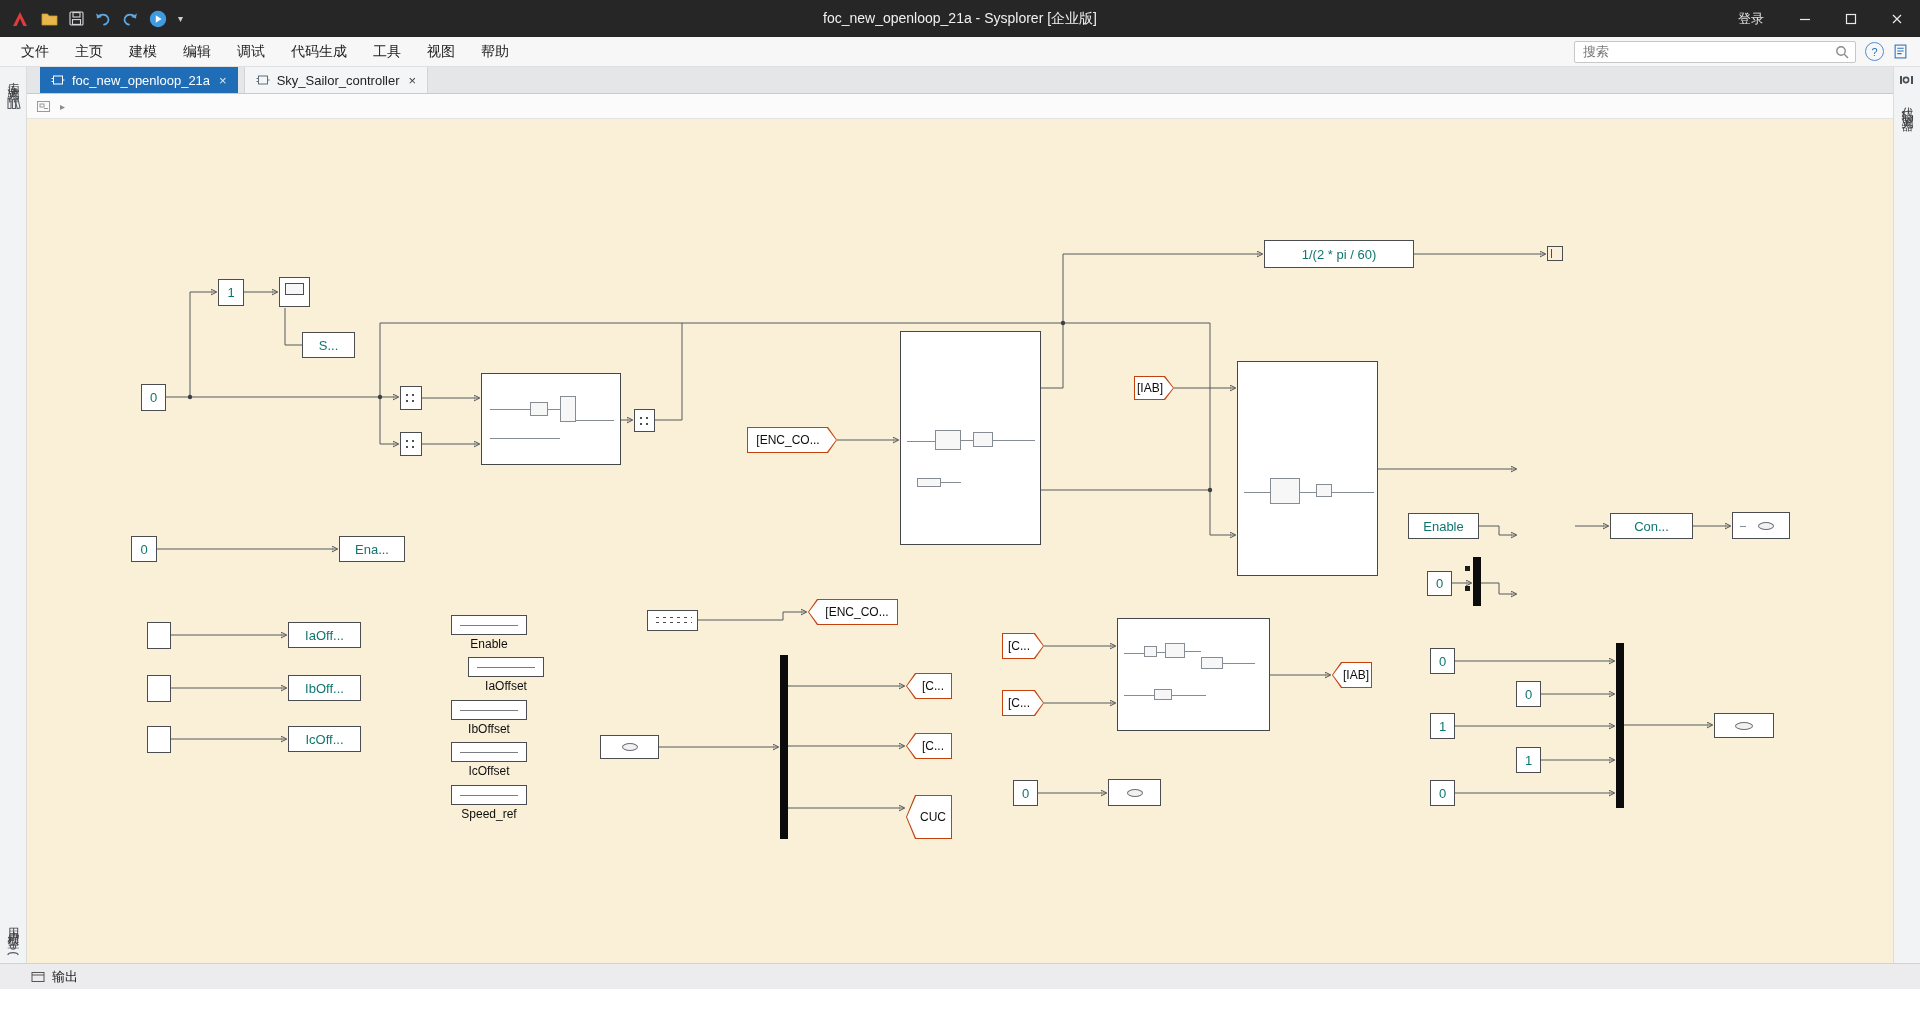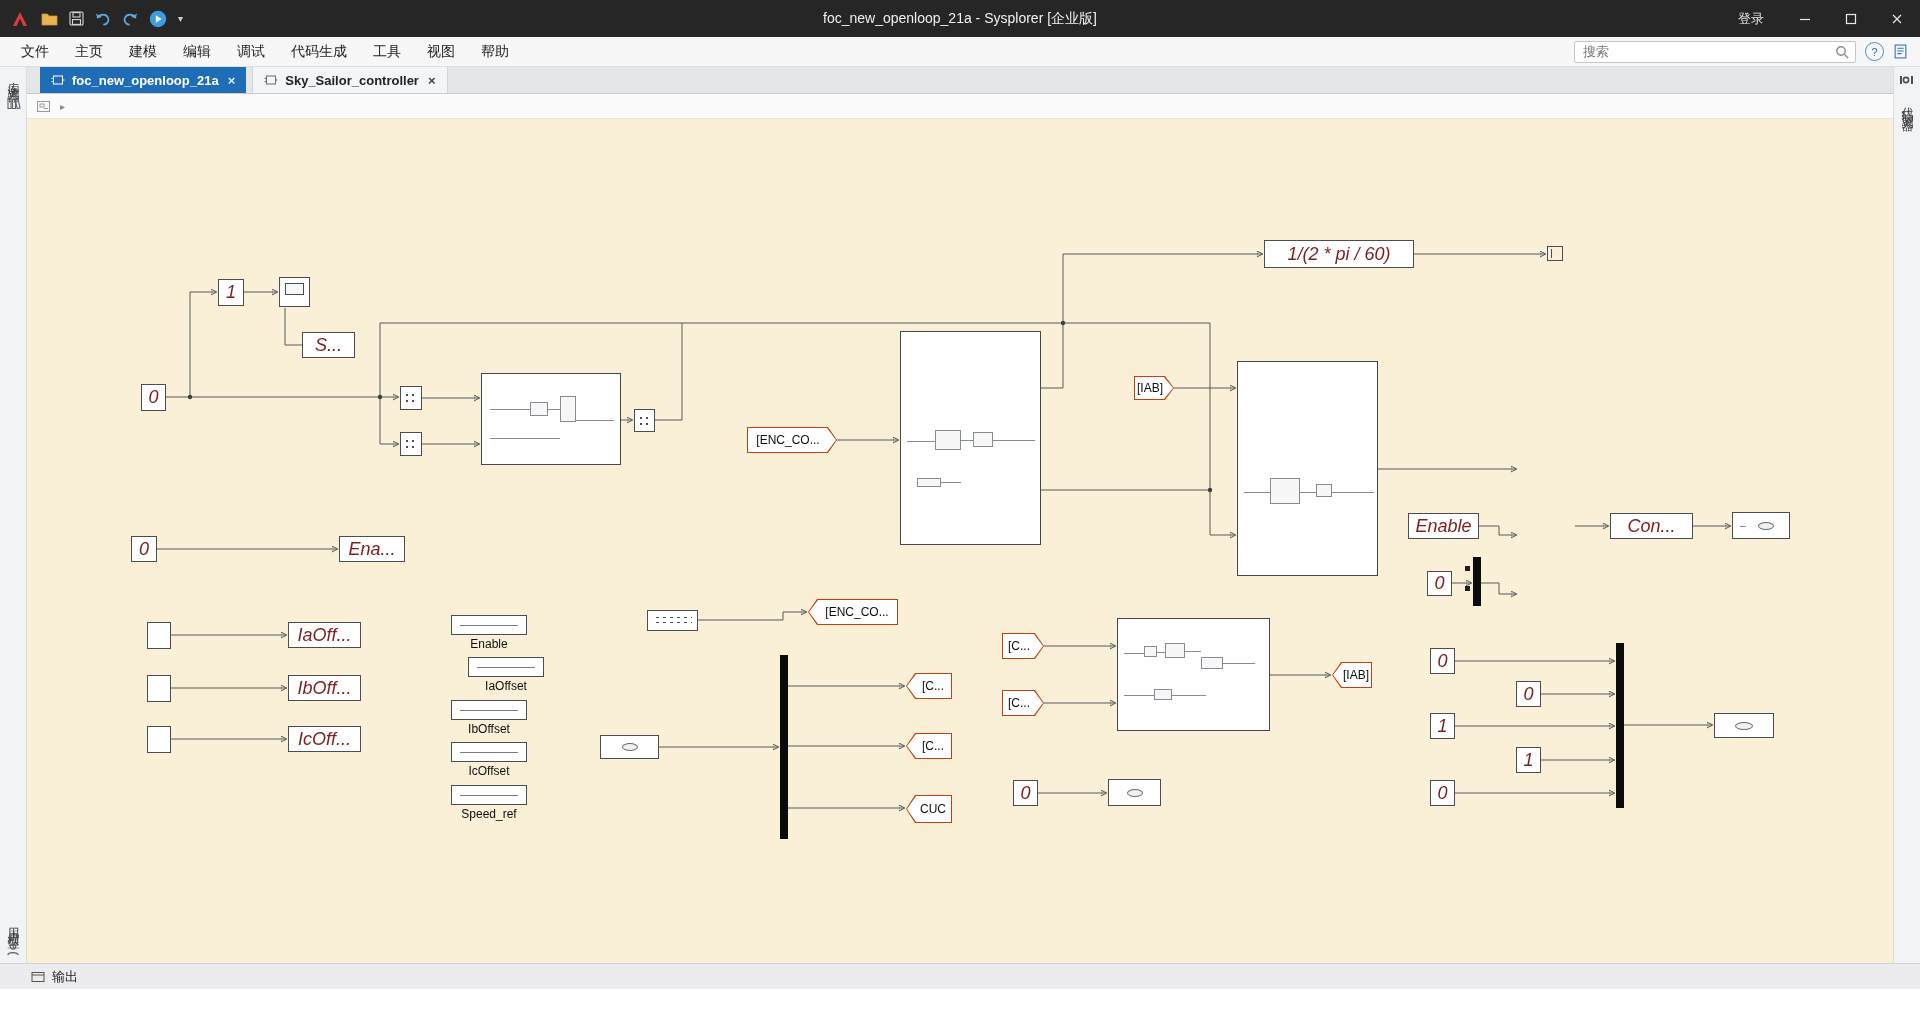--- a/index.html
+++ b/index.html
@@ -28,34 +28,34 @@
   .main-row{display:flex;height:896px;flex:0 0 auto;min-height:0;}
   .rail{width:27px;box-sizing:border-box;background:#f2f3f4;display:flex;flex-direction:column;align-items:center;font-size:12px;color:#3c3c3e;flex:0 0 auto;}
   .rail.left{border-right:1px solid #dcdcdd;}
   .rail.right{border-left:1px solid #dcdcdd;}
   .vlabel{writing-mode:vertical-rl;letter-spacing:3px;margin:5px 0;}
   .rail .spacer{flex:1;}
   .railicon{margin:7px 0;display:flex;}
 
   .center-col{flex:1;display:flex;flex-direction:column;min-width:0;}
   .tabbar{height:27px;box-sizing:border-box;background:#e4e6e8;display:flex;align-items:stretch;padding-left:13px;border-bottom:1px solid #c9cccf;flex:0 0 auto;}
-  .tab{display:flex;align-items:center;gap:7px;padding:0 11px;font-size:13px;white-space:nowrap;font-weight:bold;}
+  .tab{display:flex;align-items:center;gap:7px;padding:0 11px;font-size:13px;white-space:nowrap;}
   .tab.active{background:#1f6db6;color:#fff;}
   .tab.inactive{background:#f4f5f6;color:#232325;border-left:1px solid #d2d4d6;border-right:1px solid #d2d4d6;margin-left:6px;}
   .tabclose{font-size:13px;opacity:.85;padding-left:2px;}
 
   .breadcrumb{height:25px;box-sizing:border-box;background:#fbfbfb;border-bottom:1px solid #e4e4e4;display:flex;align-items:center;gap:9px;padding-left:9px;font-size:12px;color:#5c5c5e;flex:0 0 auto;}
   .crumbarrow{font-size:10px;color:#8a8a8c;}
 
   
   .canvas{position:relative;flex:1;background:#faf0d8;overflow:hidden;}
   .wires{position:absolute;left:0;top:0;pointer-events:none;}
   .wires path{fill:none;stroke:#54585c;stroke-width:1;}
 
-  .blk{position:absolute;box-sizing:border-box;background:#fff;border:1px solid #4a4e52;display:flex;align-items:center;justify-content:center;font-size:18px;color:#7f1d1d;font-style:italic;}
+  .blk{position:absolute;box-sizing:border-box;background:#fff;border:1px solid #4a4e52;display:flex;align-items:center;justify-content:center;font-size:13px;color:#0f766e;}
   .subsys{position:absolute;box-sizing:border-box;background:#fff;border:1px solid #44484c;}
   .mini{position:absolute;box-sizing:border-box;border:1px solid #868c93;background:#f7f7f7;}
   .minil{position:absolute;background:#868c93;}
   .muxbar{position:absolute;background:#0b0b0b;}
   .pin{position:absolute;width:5px;height:5px;background:#1c1c1c;}
   .dots{background-image:radial-gradient(#4a4e52 1px,transparent 1.3px);background-size:6px 6px;}
 
   .tag{position:absolute;box-sizing:border-box;background:#c2410c;}
   .tag .in{position:absolute;inset:1px;background:#fff;display:flex;align-items:center;justify-content:center;font-size:12px;color:#0e0e0e;white-space:nowrap;overflow:hidden;}
   .tag.pr,.tag.pr .in{clip-path:polygon(0 0,calc(100% - 9px) 0,100% 50%,calc(100% - 9px) 100%,0 100%);}
@@ -396,21 +396,21 @@
         <div class="blk" style="left:573px;top:616px;width:59px;height:24px;">
             <span class="oval" style="width:16px;height:8px;"></span>
           </div>
         <div class="muxbar" style="left:753px;top:536px;width:8px;height:184px;"></div>
         <div class="tag pl" style="left:879px;top:554px;width:46px;height:26px;">
             <span class="in">[C...</span>
           </div>
         <div class="tag pl" style="left:879px;top:614px;width:46px;height:26px;">
             <span class="in">[C...</span>
           </div>
-        <div class="tag pl" style="left:879px;top:676px;width:46px;height:28px;">
+        <div class="tag pl" style="left:879px;top:676px;width:46px;height:44px;">
             <span class="in">CUC</span>
           </div>
 
         <div class="tag pr" style="left:975px;top:514px;width:42px;height:26px;">
             <span class="in">[C...</span>
           </div>
         <div class="tag pr" style="left:975px;top:571px;width:42px;height:26px;">
             <span class="in">[C...</span>
           </div>
         <div class="subsys" style="left:1090px;top:499px;width:153px;height:113px;">

